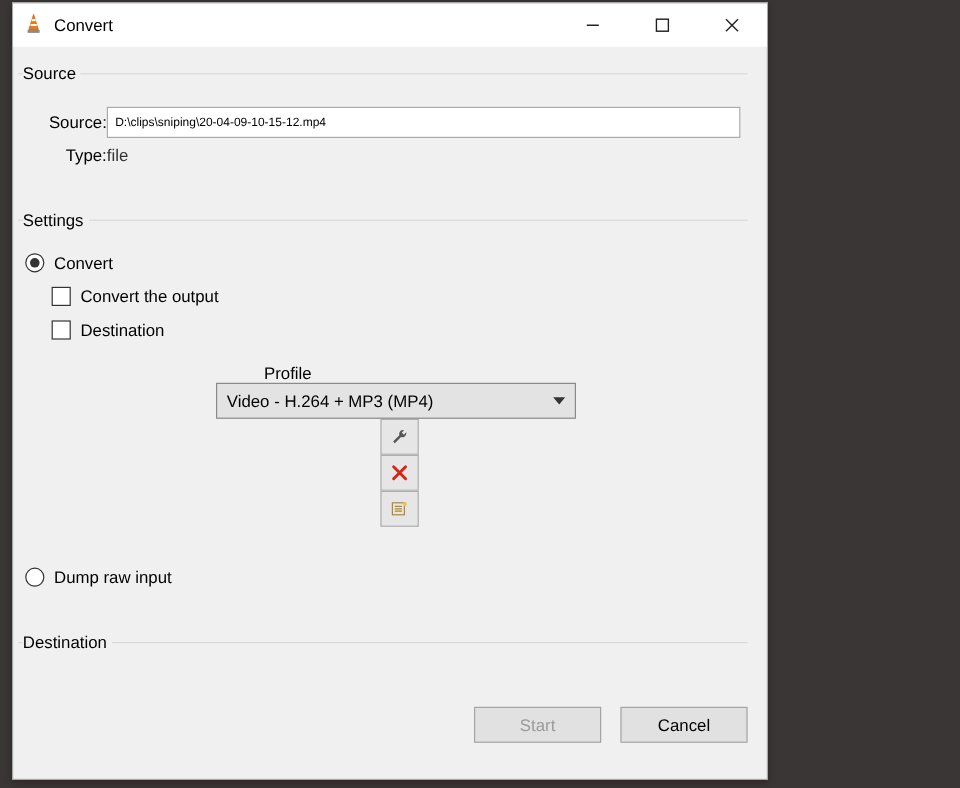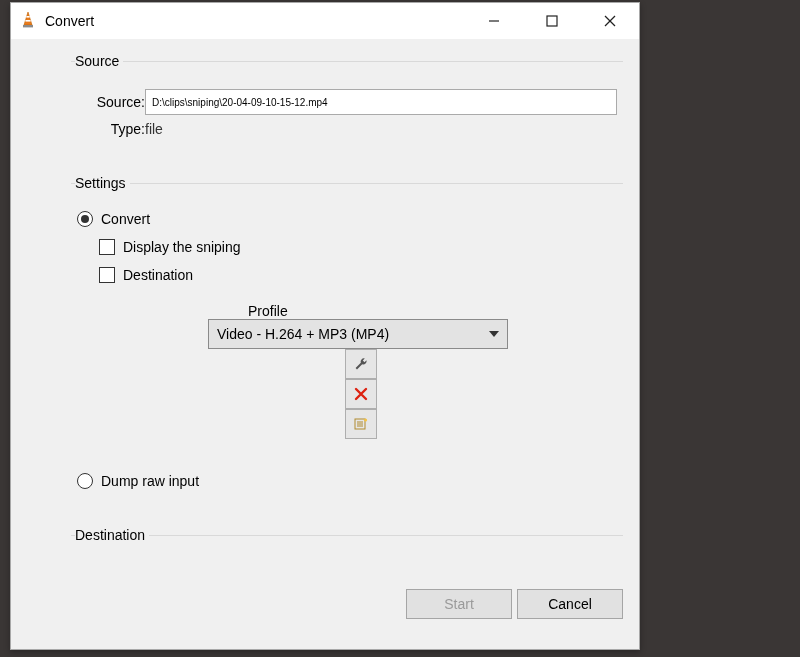--- a/index.html
+++ b/index.html
@@ -32,21 +32,21 @@
   .titlebar .title { margin-left: 8px; font-size: 14px; }
   .winbtns { margin-left: auto; display: flex; }
   .winbtn {
     width: 58px; height: 36px;
     display: flex; align-items: center; justify-content: center;
     font-family: "Segoe UI Symbol", sans-serif;
     font-size: 13px;
     color: #222;
   }
 
-  .client { padding: 14px 16px 12px 20px; margin-left: 40px; }
+  .client { padding: 14px 16px 12px 4px; }
 
   fieldset.group {
     border: 1px solid #d9d9d9;
     border-left: none; border-right: none; border-bottom: none;
     padding: 14px 6px 14px 6px;
     margin: 0 0 18px 0;
     position: relative;
   }
   fieldset.group > legend {
     font-size: 14px;
@@ -110,21 +110,21 @@
   }
   .iconbtn {
     width: 32px; height: 30px;
     border: 1px solid #aeaeae;
     background: #e6e6e6;
     margin-left: 6px;
     display: inline-flex; align-items: center; justify-content: center;
   }
   .iconbtn svg { width: 16px; height: 16px; }
 
-  .btnrow { display: flex; justify-content: flex-end; gap: 5px; margin-top: 8px; }
+  .btnrow { display: flex; justify-content: flex-end; gap: 16px; margin-top: 8px; }
   button.btn {
     height: 30px;
     min-width: 106px;
     border: 1px solid #a5a5a5;
     background: #e1e1e1;
     font-family: inherit;
     font-size: 14px;
   }
   button.btn:disabled { color: #9a9a9a; }
   button.btn.primary { border: 2px solid #1a6fc4; background: #e1e1e1; }
@@ -184,21 +184,21 @@
       <legend>Settings</legend>
 
       <label class="radio selected">
         <span class="r"></span>
         <span>Convert</span>
       </label>
 
       <div class="indent">
         <div><label class="check">
           <span class="c"></span>
-          <span>Display the sniping</span>
+          <span>Convert the output</span>
         </label></div>
         <div><label class="check">
           <span class="c"></span>
           <span>Destination</span>
         </label></div>
       </div>
 
       <div class="profile-row">
         <span class="profile-label">Profile</span>
         <div class="combo">

